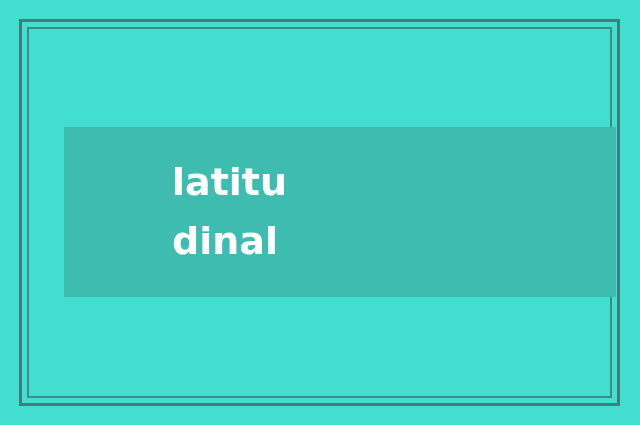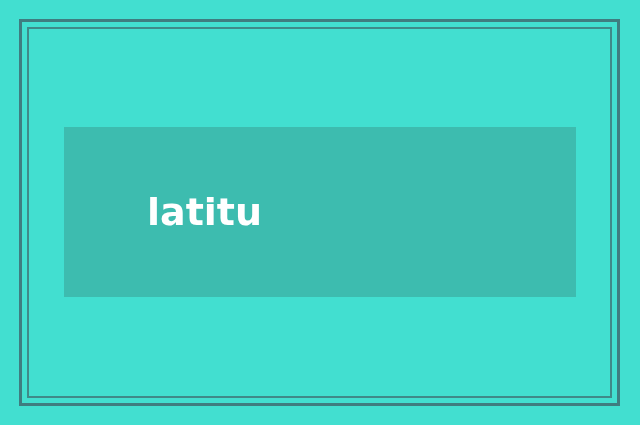--- a/index.html
+++ b/index.html
@@ -43,29 +43,29 @@
     box-sizing: border-box;
     border: 2px solid #3f8a89;
     pointer-events: none;
   }
 
   
   .panel {
     position: absolute;
     left: 64px;
     top: 127px;
-    width: 512px;
+    width: 552px;
     height: 170px;
     background: #3dbcaf;
     display: flex;
     flex-direction: column;
     align-items: flex-start;
     justify-content: center;
     box-sizing: border-box;
-    padding-left: 83px;
+    padding-left: 108px;
   }
 
   .panel-text-block {
     display: flex;
     flex-direction: column;
     align-items: flex-start;
     justify-content: center;
   }
 
   .panel-line {
@@ -82,16 +82,17 @@
 <body>
 
 <div class="canvas">
 
   <div class="frame-outer"></div>
   <div class="frame-inner"></div>
 
   <div class="panel">
     <div class="panel-text-block">
       <div class="panel-line">latitu</div>
+      <div class="panel-line">dinal</div>
     </div>
   </div>
 
 </div>
 
 </body></html>

